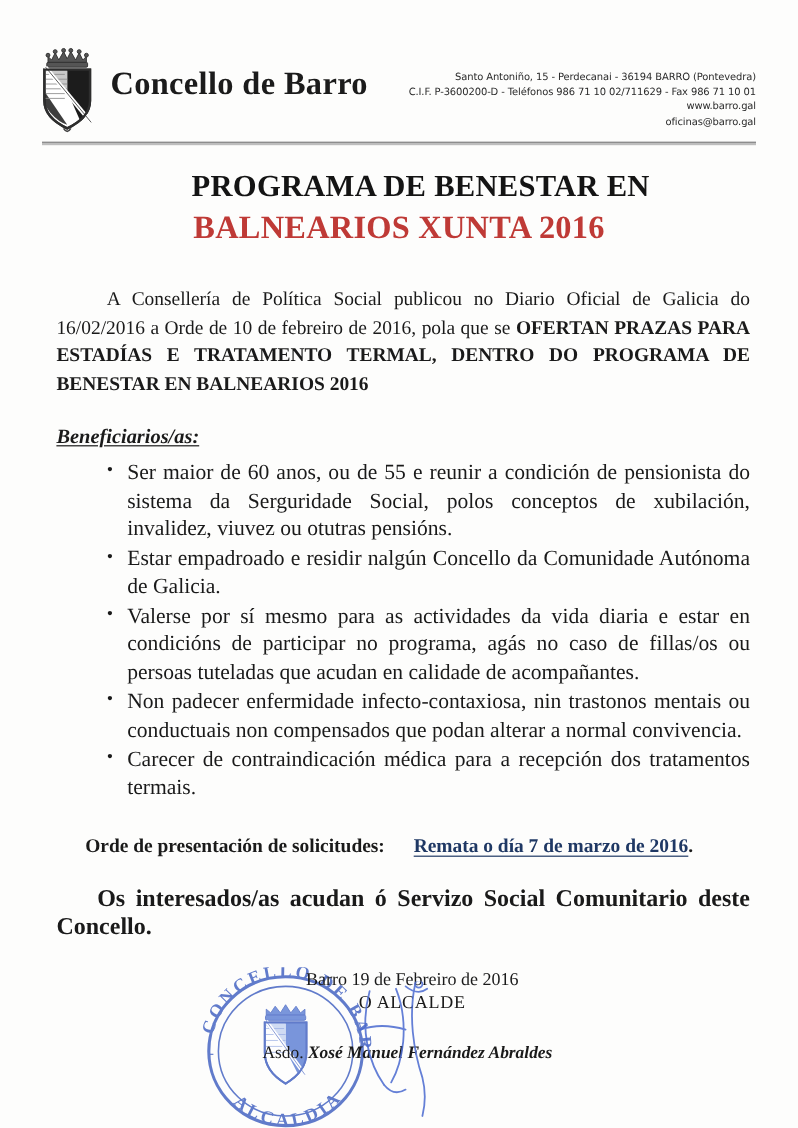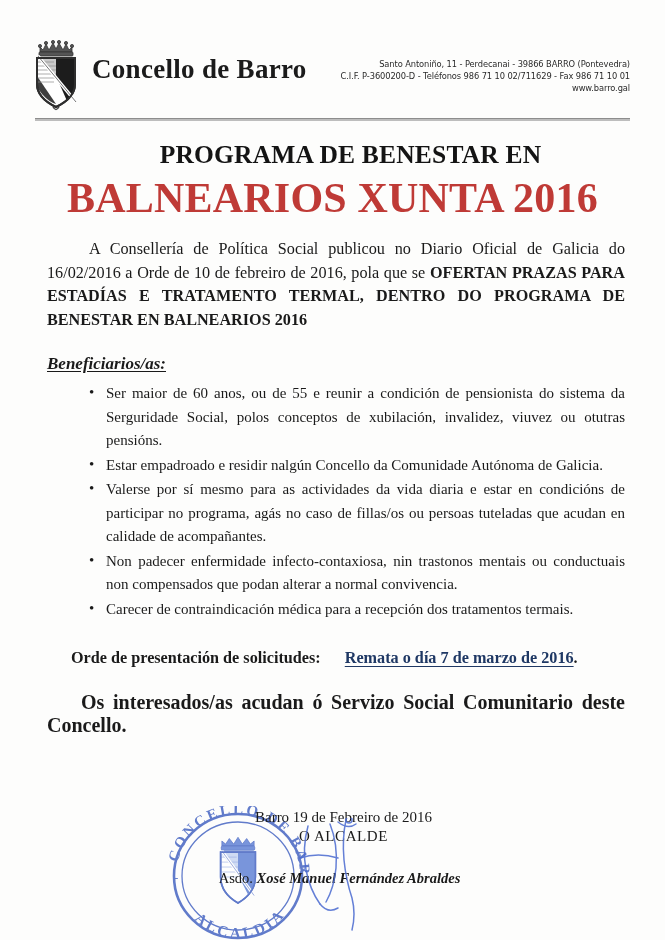--- a/index.html
+++ b/index.html
@@ -82,21 +82,21 @@
     font-weight: bold;
     letter-spacing: 0.2px;
     color: #141414;
     padding-left: 36px;
   }
   .title-sub {
     position: absolute;
     left: 0; right: 0;
     top: 174px;
     text-align: center;
-    font-size: 42px;
+    font-size: 27px;
     font-weight: bold;
     letter-spacing: 0.2px;
     color: #bf3a36;
   }
 
   
   .body-wrap {
     position: absolute;
     left: 47px;
     top: 238px;
@@ -122,21 +122,21 @@
   }
 
   ul.bullets {
     margin: 8px 0 0 0;
     padding: 0 0 0 42px;
     list-style: none;
   }
   ul.bullets li {
     position: relative;
     text-align: justify;
-    font-size: 15px;
+    font-size: 18px;
     line-height: 23.5px;
     margin-bottom: 1px;
     padding-left: 17px;
   }
   ul.bullets li::before {
     content: "\2022";
     position: absolute;
     left: 0;
     top: -1px;
     font-size: 15px;
@@ -252,23 +252,24 @@
 
         <path d="M11 22 H49 V48 Q49 62 30 71 Q11 62 11 48 Z" fill="none" stroke="#2e2e2e" stroke-width="2"></path>
 
         <path d="M27 71 Q30 76 33 71" fill="none" stroke="#444" stroke-width="1.4"></path>
       </svg>
     </div>
 
     <div class="wordmark">Concello de Barro</div>
 
     <div class="contact">
-      <div>Santo Antoniño, 11 - Perdecanai - 39866 BARRO (Pontevedra)</div>
+      <div>Santo Antoniño, 15 - Perdecanai - 36194 BARRO (Pontevedra)</div>
       <div>C.I.F. P-3600200-D - Teléfonos 986 71 10 02/711629 - Fax 986 71 10 01</div>
       <div>www.barro.gal</div>
+      <div>oficinas@barro.gal</div>
     </div>
   </div>
 
   <div class="rule"></div>
 
   <div class="title-main">PROGRAMA DE BENESTAR EN</div>
   <div class="title-sub">BALNEARIOS XUNTA 2016</div>
 
   <div class="body-wrap">
 

